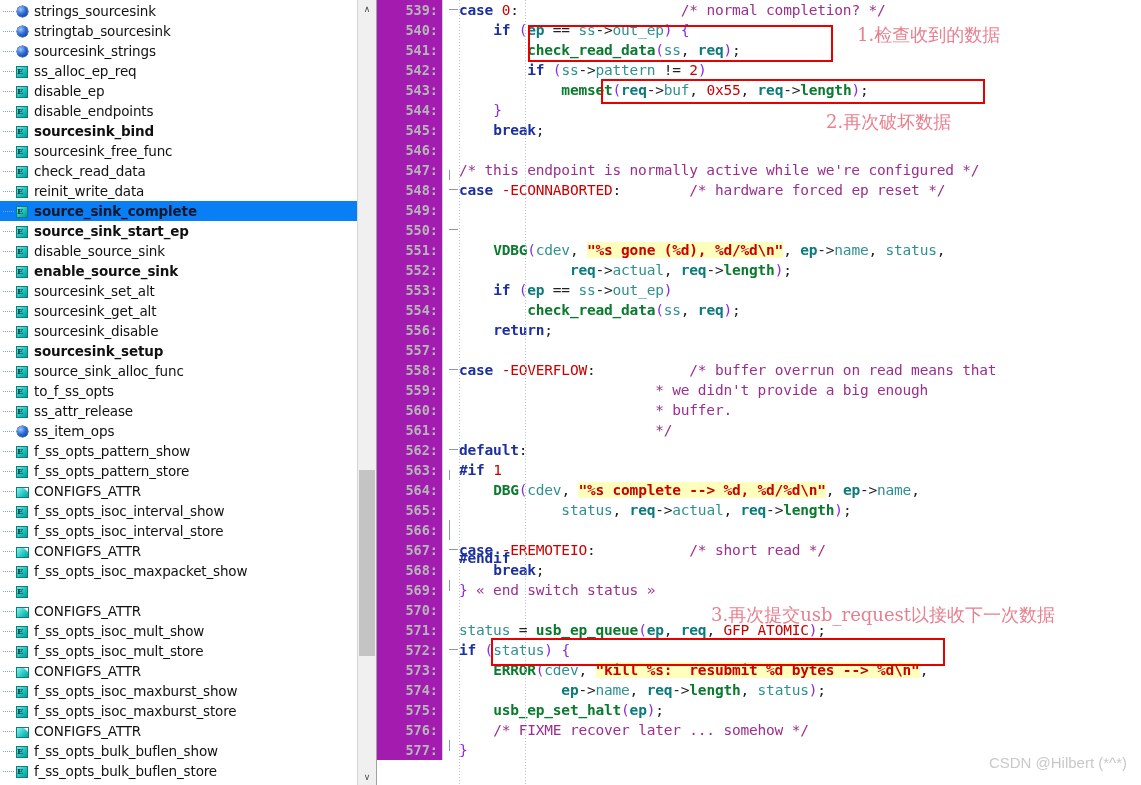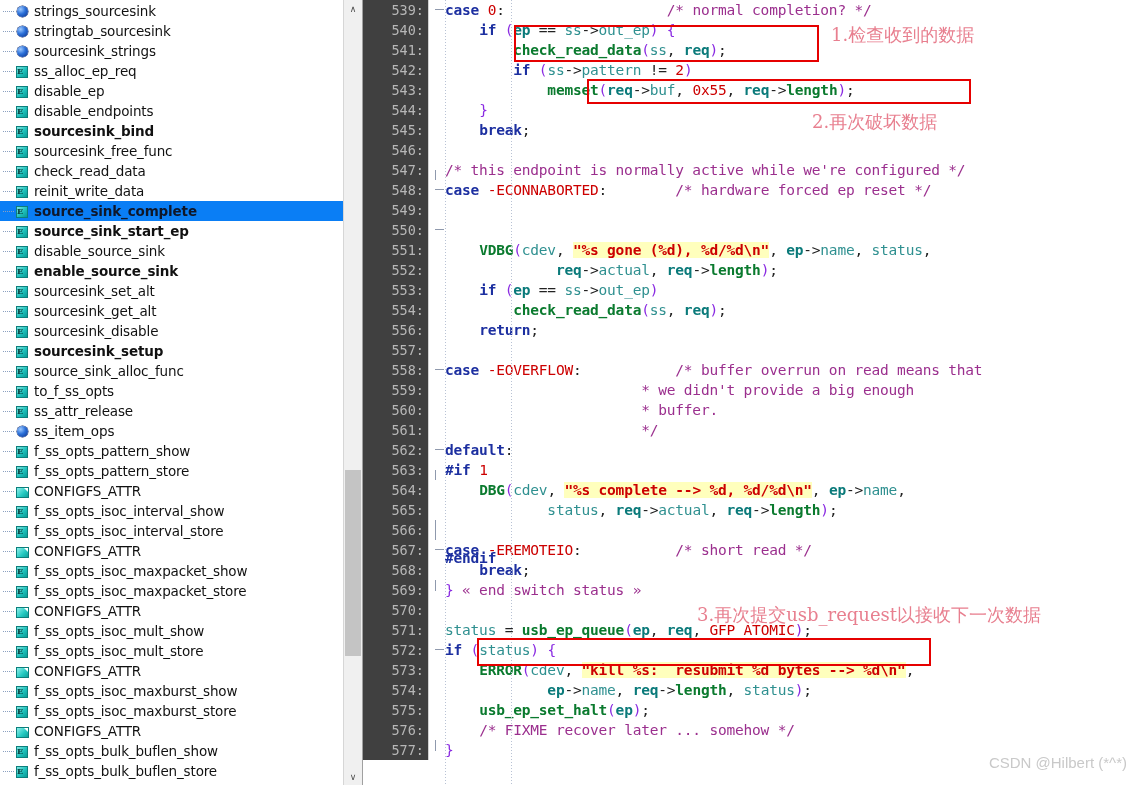--- a/index.html
+++ b/index.html
@@ -13,20 +13,21 @@
   #app{position:relative;width:1141px;height:785px;display:flex;}
 
   
   #outline{
     position:relative;
     width:362px;height:785px;
     background:#ffffff;
     border-right:1px solid #a0a0a0;
     overflow:hidden;
     flex:0 0 362px;
+    padding-left:14px;
   }
   #outline-list{
     position:absolute;top:0;left:0;right:0;
     padding-top:1px;
   }
   .ol-row{
     position:relative;
     height:20px;line-height:20px;
     display:flex;align-items:center;
     white-space:nowrap;
@@ -112,28 +113,29 @@
     font-family:"DejaVu Sans Mono","Liberation Mono",monospace;
   }
   .code-rows{position:absolute;top:0;left:0;right:0;}
   .crow{
     height:20px;line-height:20px;
     display:flex;align-items:stretch;
     white-space:pre;
   }
   .gutter{
     flex:0 0 66px;width:66px;
-    background:#404040;
+    background:#a21caf;
     border-right:1px solid #d2d2d2;
     color:#b6b6b6;
     font-size:13.5px;
     text-align:right;
     padding-right:4px;
     box-sizing:border-box;
     font-family:"DejaVu Sans Mono","Liberation Mono",monospace;
+    font-weight:bold;
   }
   .fold{
     flex:0 0 16px;width:16px;
     position:relative;
     background:#ffffff;
   }
   .ctext{
     flex:1 1 auto;
     padding-left:0px;
     font-size:14.5px;
@@ -401,21 +403,20 @@
           <span class="ol-icon">
             <span class="ic-func" style="display: block;">E</span>
           </span>
           <span class="ol-label">f_ss_opts_isoc_maxpacket_show</span>
         </div>
         <div class="ol-row">
           <span class="tree-dots"></span>
           <span class="ol-icon">
             <span class="ic-func" style="display: block;">E</span>
           </span>
-          <span class="ol-label">f_ss_opts_isoc_maxpacket_store</span>
         </div>
         <div class="ol-row">
           <span class="tree-dots"></span>
           <span class="ol-icon">
             <span class="ic-macro" style="display: block;"></span>
           </span>
           <span class="ol-label">CONFIGFS_ATTR</span>
         </div>
         <div class="ol-row">
           <span class="tree-dots"></span>
@@ -529,20 +530,20 @@
         <div class="crow"><div class="gutter">577:</div><div class="fold"><i class="vbar-half-bot"></i></div><div class="ctext"><span class="punc">}</span></div></div>
       </div>
 
     <div class="vguide" style="left:82px;"></div>
     <div class="vguide" style="left:148px;"></div>
 
     <div class="redbox" style="left:151px;top:25px;width:305px;height:37px;"></div>
     <div class="redbox" style="left:224px;top:79px;width:384px;height:25px;"></div>
     <div class="redbox" style="left:114px;top:638px;width:454px;height:28px;"></div>
 
-    <div class="cn-note" style="left:468px;top:23px;">1.检查收到的数据</div>
+    <div class="cn-note" style="left:480px;top:23px;">1.检查收到的数据</div>
     <div class="cn-note" style="left:449px;top:110px;">2.再次破坏数据</div>
     <div class="cn-note" style="left:334px;top:603px;">3.再次提交usb_request以接收下一次数据</div>
 
     <div id="watermark">CSDN @Hilbert (*^*)</div>
   </div>
 
 </div>
 
 </body></html>

